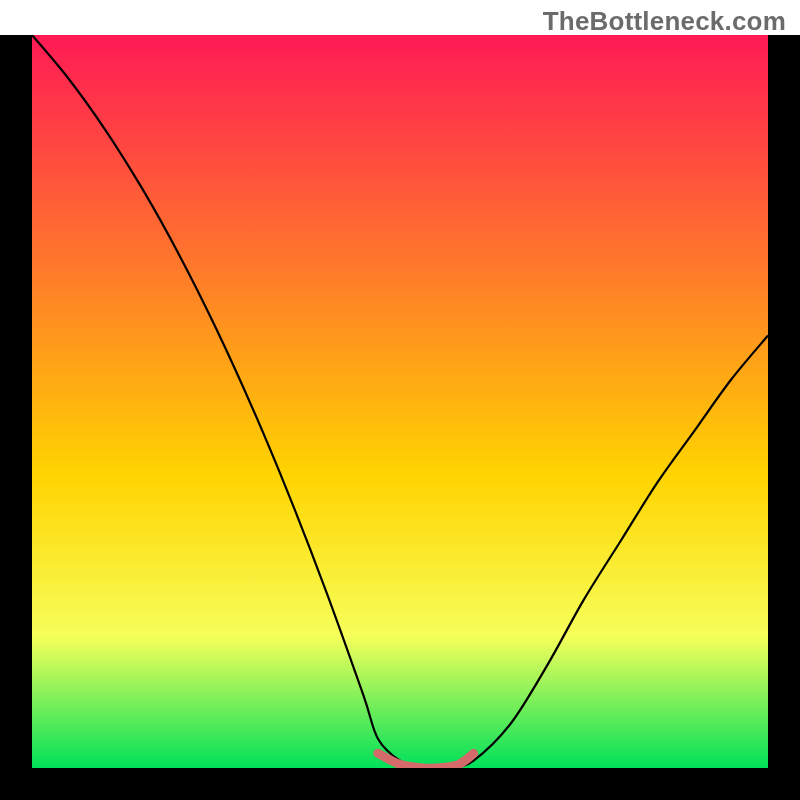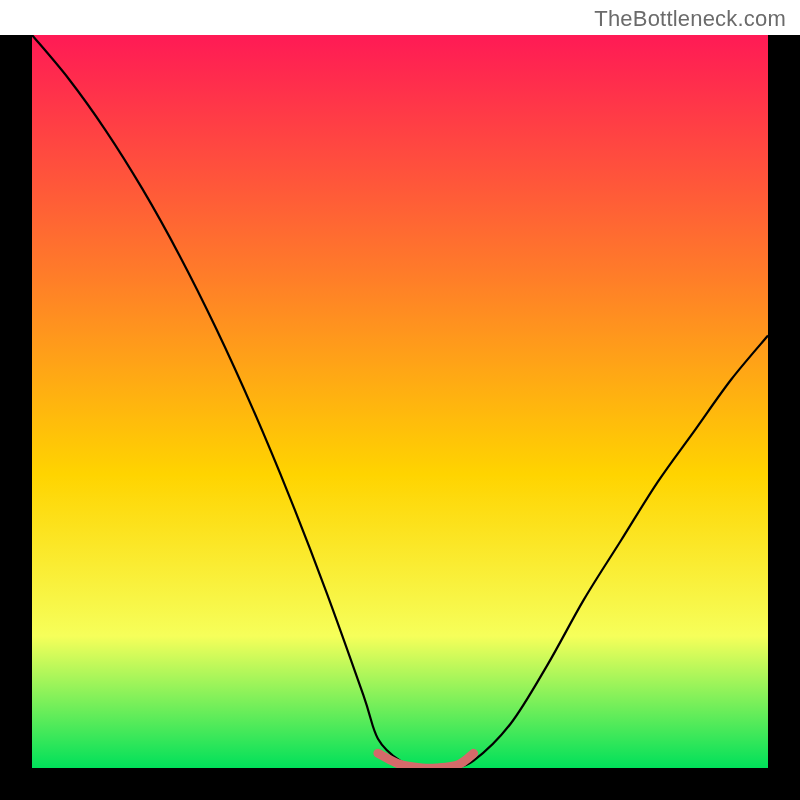--- a/index.html
+++ b/index.html
@@ -10,23 +10,23 @@
   }
   .wrap {
     width: 800px;
     height: 800px;
     position: relative;
   }
   .attribution {
     position: absolute;
     top: 6px;
     right: 14px;
-    font-size: 22px;
+    font-size: 26px;
     color: #6b6b6b;
-    font-weight: 400;
+    font-weight: 700;
     letter-spacing: 0.2px;
   }
   svg {
     display: block;
   }
 </style>
 </head>
 <body>
 
 <div class="wrap">

